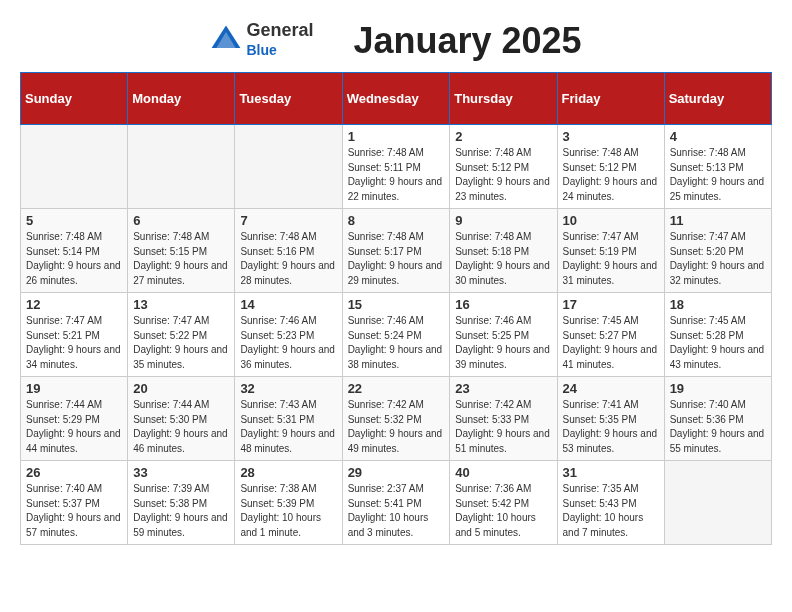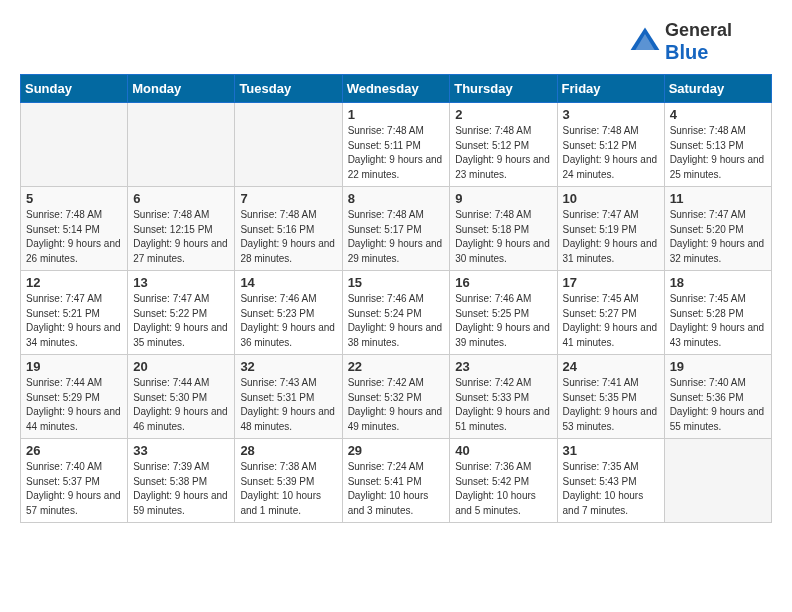--- a/index.html
+++ b/index.html
@@ -5,37 +5,37 @@
     * { box-sizing: border-box; margin: 0; padding: 0; }
     body {
       font-family: Arial, sans-serif;
       background: #fff;
       width: 792px;
       min-height: 612px;
       padding: 20px;
     }
     .header-area {
       display: flex;
-      justify-content: flex-end;
+      justify-content: center;
       align-items: flex-start;
       margin-bottom: 10px;
       gap: 40px;
     }
     .logo {
       display: flex;
       align-items: center;
       gap: 4px;
     }
     .logo-text-general {
       font-size: 18px;
       font-weight: bold;
       color: #333;
     }
     .logo-text-blue {
-      font-size: 20px;
+      font-size: 14px;
       font-weight: bold;
       color: #1565c0;
     }
     .logo-icon {
       width: 32px;
       height: 32px;
     }
     .title-area {
       text-align: right;
     }
@@ -47,25 +47,25 @@
     .location-title {
       font-size: 16px;
       color: #444;
     }
     .calendar {
       width: 100%;
       border-collapse: collapse;
       border: 1px solid #ccc;
     }
     .calendar th {
-      background-color: #0369a1;
+      background-color: #b91c1c;
       color: #fff;
       font-size: 13px;
       font-weight: bold;
-      padding: 6px 4px;
+      padding: 18px 4px;
       text-align: left;
       border: 1px solid #1a6fcc;
     }
     .calendar td {
       vertical-align: top;
       border: 1px solid #ccc;
       padding: 4px 5px;
       width: 108px;
       min-height: 80px;
       font-size: 11px;
@@ -100,20 +100,21 @@
     <svg class="logo-icon" viewBox="0 0 40 40">
       <polygon points="20,2 38,30 2,30" fill="#1565c0"></polygon>
       <polygon points="20,10 32,30 8,30" fill="#fff" opacity="0.3"></polygon>
     </svg>
     <div>
       <span class="logo-text-general">General</span><br>
       <span class="logo-text-blue">Blue</span>
     </div>
   </div>
   <div class="title-area">
+    <div class="month-title">January 2025</div>
   </div>
 </div>
 
 <table class="calendar">
   <thead>
     <tr>
     <th>Sunday</th>
         <th>Monday</th>
         <th>Tuesday</th>
         <th>Wednesday</th>
@@ -155,21 +156,21 @@
       <tr>
         <td>
           <span class="day-number">5</span>
           <div class="day-info">Sunrise: 7:48 AM
 Sunset: 5:14 PM
 Daylight: 9 hours and 26 minutes.</div>
         </td>
         <td>
           <span class="day-number">6</span>
           <div class="day-info">Sunrise: 7:48 AM
-Sunset: 12:15 PM
+Sunset: 5:15 PM
 Daylight: 9 hours and 27 minutes.</div>
         </td>
         <td>
           <span class="day-number">7</span>
           <div class="day-info">Sunrise: 7:48 AM
 Sunset: 5:16 PM
 Daylight: 9 hours and 28 minutes.</div>
         </td>
         <td>
           <span class="day-number">8</span>
@@ -298,21 +299,21 @@
 Daylight: 9 hours and 59 minutes.</div>
         </td>
         <td>
           <span class="day-number">28</span>
           <div class="day-info">Sunrise: 7:38 AM
 Sunset: 5:39 PM
 Daylight: 10 hours and 1 minute.</div>
         </td>
         <td>
           <span class="day-number">29</span>
-          <div class="day-info">Sunrise: 7:24 AM
+          <div class="day-info">Sunrise: 2:37 AM
 Sunset: 5:41 PM
 Daylight: 10 hours and 3 minutes.</div>
         </td>
         <td>
           <span class="day-number">40</span>
           <div class="day-info">Sunrise: 7:36 AM
 Sunset: 5:42 PM
 Daylight: 10 hours and 5 minutes.</div>
         </td>
         <td>

